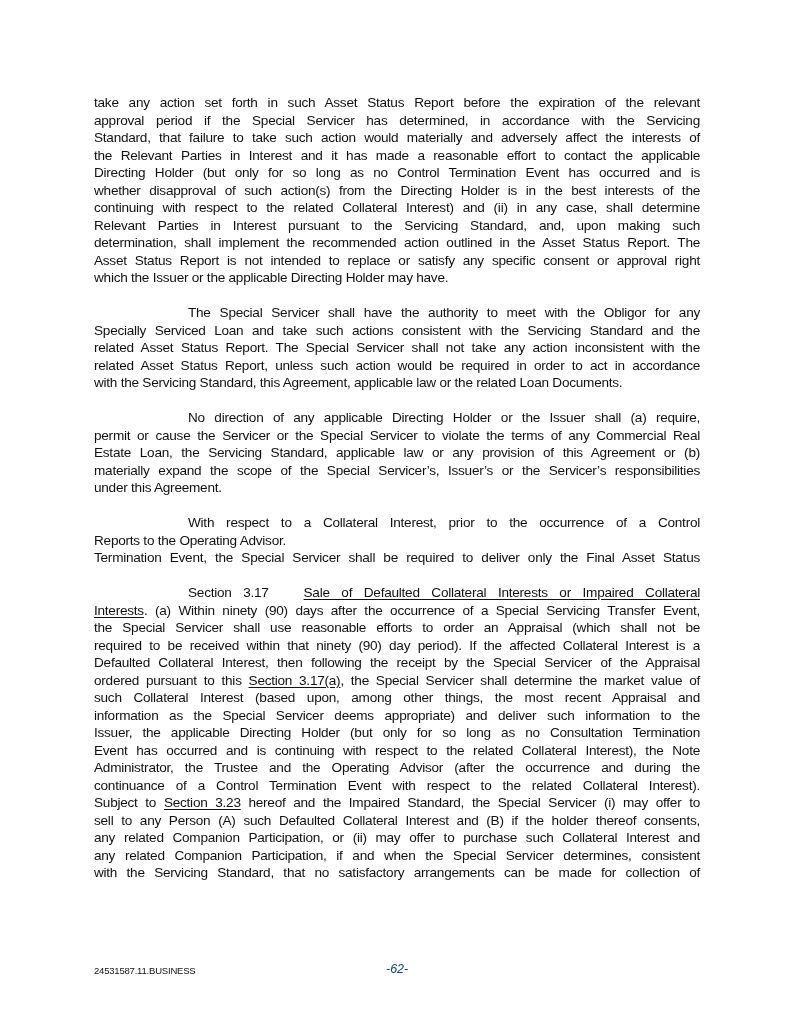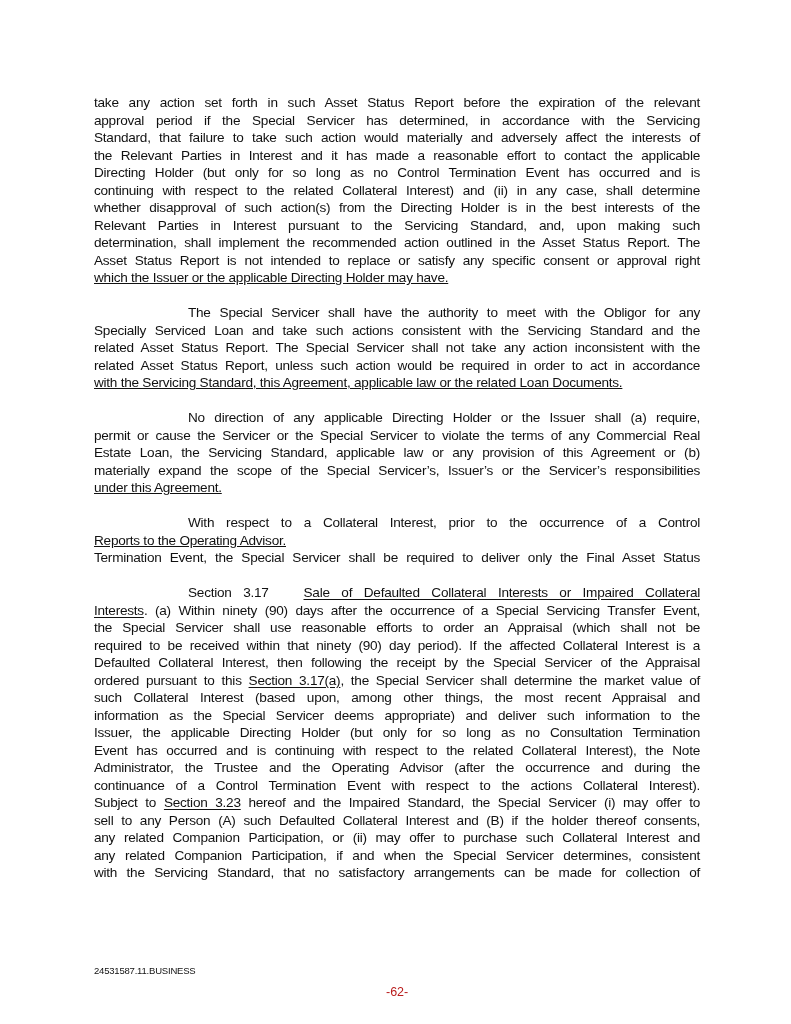--- a/index.html
+++ b/index.html
@@ -12,46 +12,46 @@
   .body-text {
     position: absolute; left: 94px; top: 94px; width: 606px;
     font-size: 13.6px; line-height: 17.5px;
     letter-spacing: -0.25px;
   }
   .para { margin: 0 0 17.5px 0; }
   .line {
     display: block; text-align: justify; text-align-last: justify;
     white-space: nowrap; height: 17.5px; overflow: visible;
   }
-  .line.last { text-align-last: left; text-decoration: underline; }
+  .line.last { text-align-last: left; }
   .line.indent { padding-left: 94px; }
   .u { text-decoration: underline; text-underline-offset: 2px; }
   .footer-id {
     position: absolute; left: 94px; top: 965px;
     font-size: 9.5px; letter-spacing: -0.2px; color: #111;
   }
   .footer-page {
-    position: absolute; left: 386px; top: 985px;
-    font-size: 12.5px; color: #b91c1c;
+    position: absolute; left: 386px; top: 962px;
+    font-size: 12.5px; color: #0c4a6e; font-style: italic;
   }
 </style>
 </head>
 <body>
 
 <div class="page">
   <div class="body-text">
 
     <div class="para">
       <span class="line">take any action set forth in such Asset Status Report before the expiration of the relevant</span>
       <span class="line">approval period if the Special Servicer has determined, in accordance with the Servicing</span>
       <span class="line">Standard, that failure to take such action would materially and adversely affect the interests of</span>
       <span class="line">the Relevant Parties in Interest and it has made a reasonable effort to contact the applicable</span>
       <span class="line">Directing Holder (but only for so long as no Control Termination Event has occurred and is</span>
+      <span class="line">whether disapproval of such action(s) from the Directing Holder is in the best interests of the</span>
       <span class="line">continuing with respect to the related Collateral Interest) and (ii) in any case, shall determine</span>
-      <span class="line">whether disapproval of such action(s) from the Directing Holder is in the best interests of the</span>
       <span class="line">Relevant Parties in Interest pursuant to the Servicing Standard, and, upon making such</span>
       <span class="line">determination, shall implement the recommended action outlined in the Asset Status Report. The</span>
       <span class="line">Asset Status Report is not intended to replace or satisfy any specific consent or approval right</span>
       <span class="line last">which the Issuer or the applicable Directing Holder may have.</span>
     </div>
 
     <div class="para">
       <span class="line indent">The Special Servicer shall have the authority to meet with the Obligor for any</span>
       <span class="line">Specially Serviced Loan and take such actions consistent with the Servicing Standard and the</span>
       <span class="line">related Asset Status Report.  The Special Servicer shall not take any action inconsistent with the</span>
@@ -78,21 +78,21 @@
       <span class="line"><span class="u">Interests</span><span>. (a) Within ninety (90) days after the occurrence of a Special Servicing Transfer Event,</span></span>
       <span class="line">the Special Servicer shall use reasonable efforts to order an Appraisal (which shall not be</span>
       <span class="line">required to be received within that ninety (90) day period). If the affected Collateral Interest is a</span>
       <span class="line">Defaulted Collateral Interest, then following the receipt by the Special Servicer of the Appraisal</span>
       <span class="line"><span>ordered pursuant to this </span><span class="u">Section 3.17(a)</span><span>, the Special Servicer shall determine the market value of</span></span>
       <span class="line">such Collateral Interest (based upon, among other things, the most recent Appraisal and</span>
       <span class="line">information as the Special Servicer deems appropriate) and deliver such information to the</span>
       <span class="line">Issuer, the applicable Directing Holder (but only for so long as no Consultation Termination</span>
       <span class="line">Event has occurred and is continuing with respect to the related Collateral Interest), the Note</span>
       <span class="line">Administrator, the Trustee and the Operating Advisor (after the occurrence and during the</span>
-      <span class="line">continuance of a Control Termination Event with respect to the actions Collateral Interest).</span>
+      <span class="line">continuance of a Control Termination Event with respect to the related Collateral Interest).</span>
       <span class="line"><span>Subject to </span><span class="u">Section 3.23</span><span> hereof and the Impaired Standard, the Special Servicer (i) may offer to</span></span>
       <span class="line">sell to any Person (A) such Defaulted Collateral Interest and (B) if the holder thereof consents,</span>
       <span class="line">any related Companion Participation, or (ii) may offer to purchase such Collateral Interest and</span>
       <span class="line">any related Companion Participation, if and when the Special Servicer determines, consistent</span>
       <span class="line">with the Servicing Standard, that no satisfactory arrangements can be made for collection of</span>
     </div>
   </div>
 
   <div class="footer-id">24531587.11.BUSINESS</div>
   <div class="footer-page">-62-</div>

